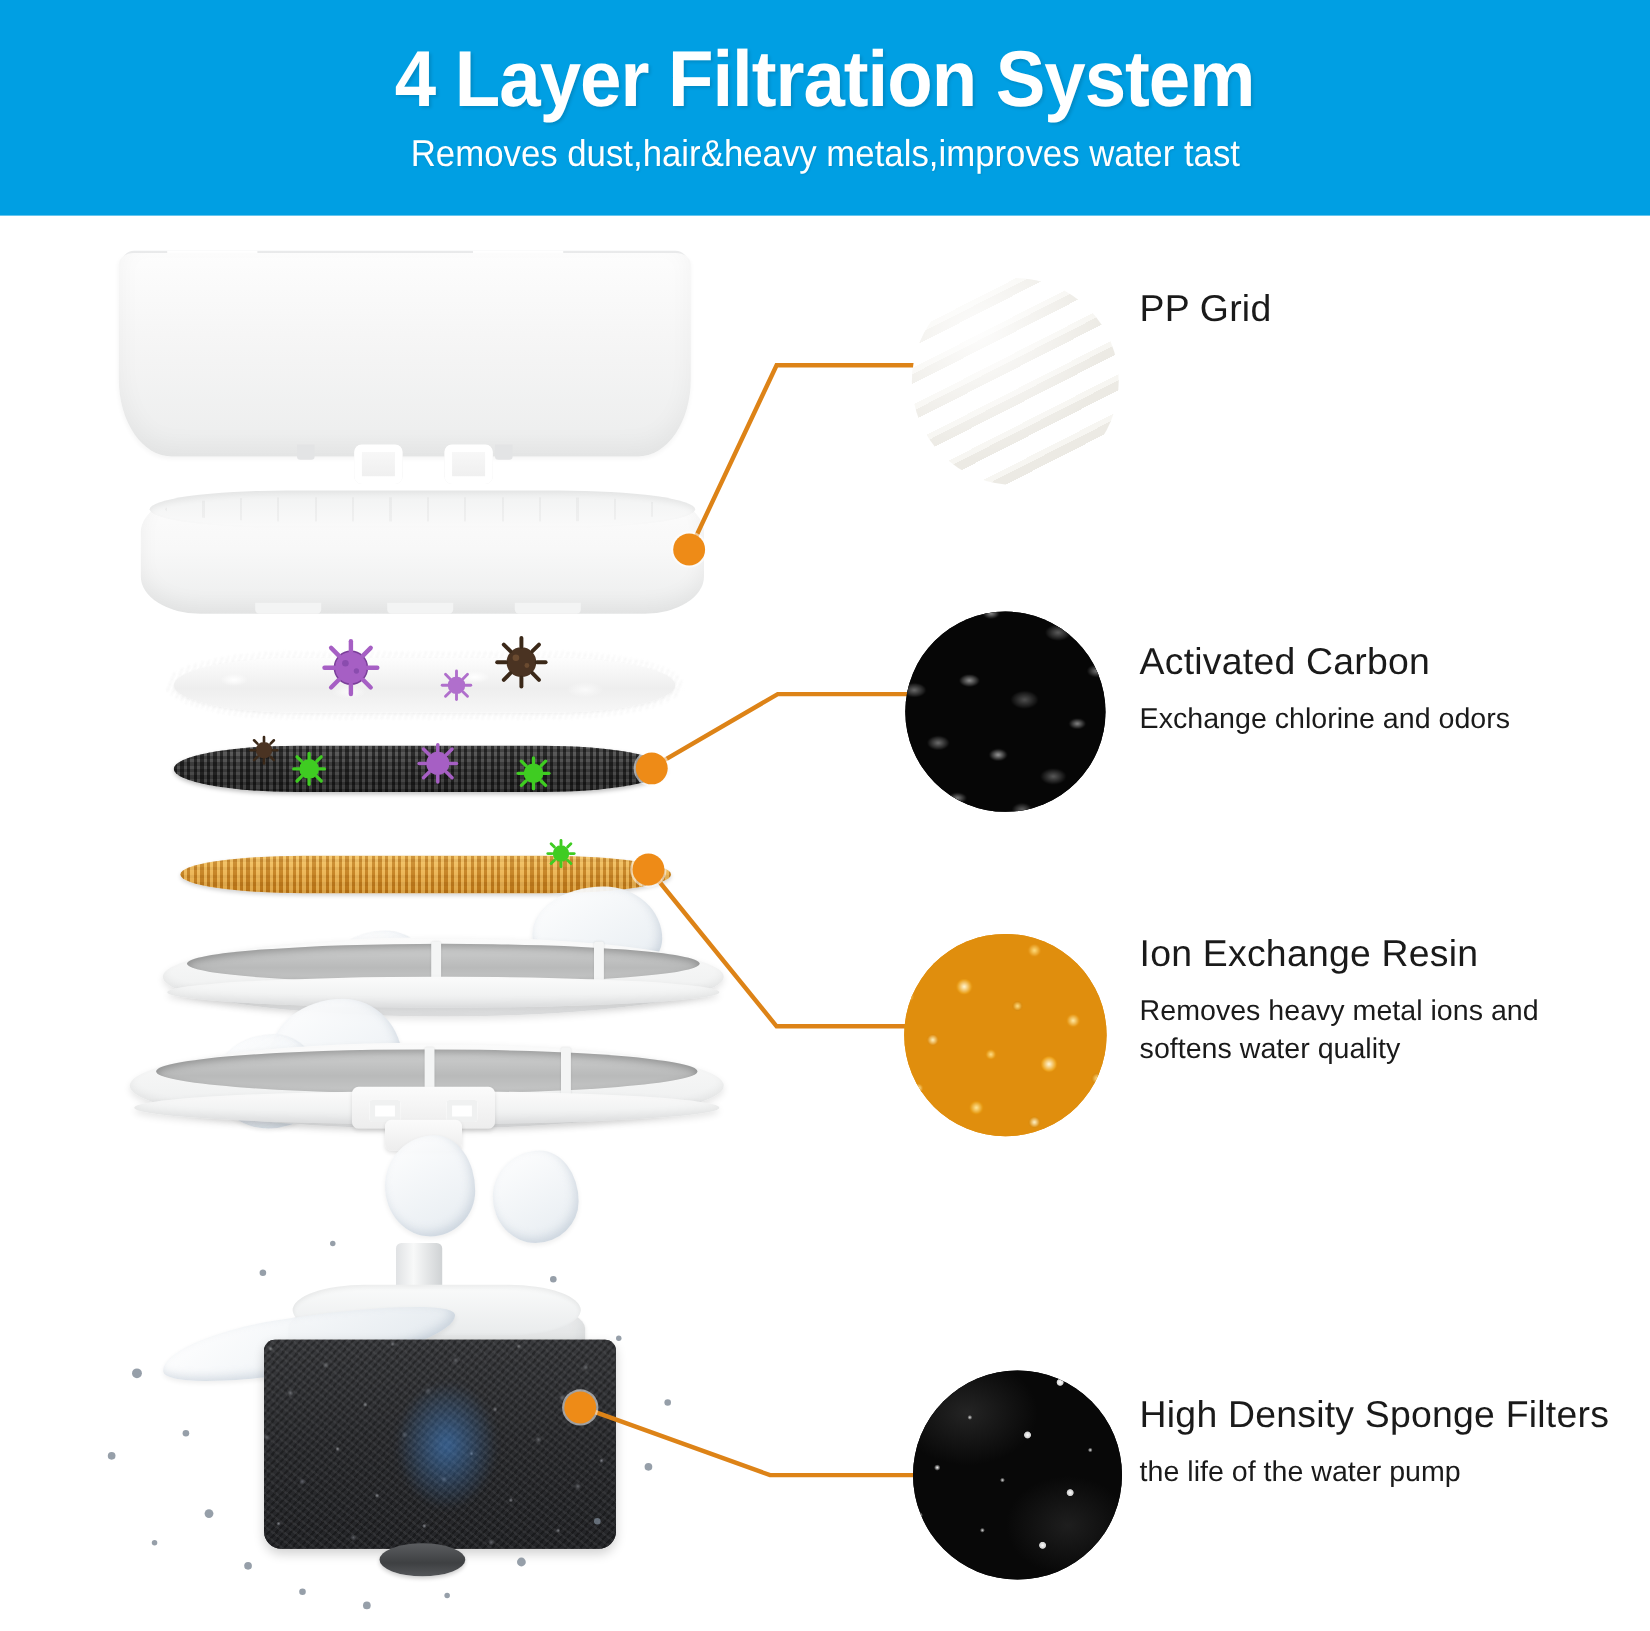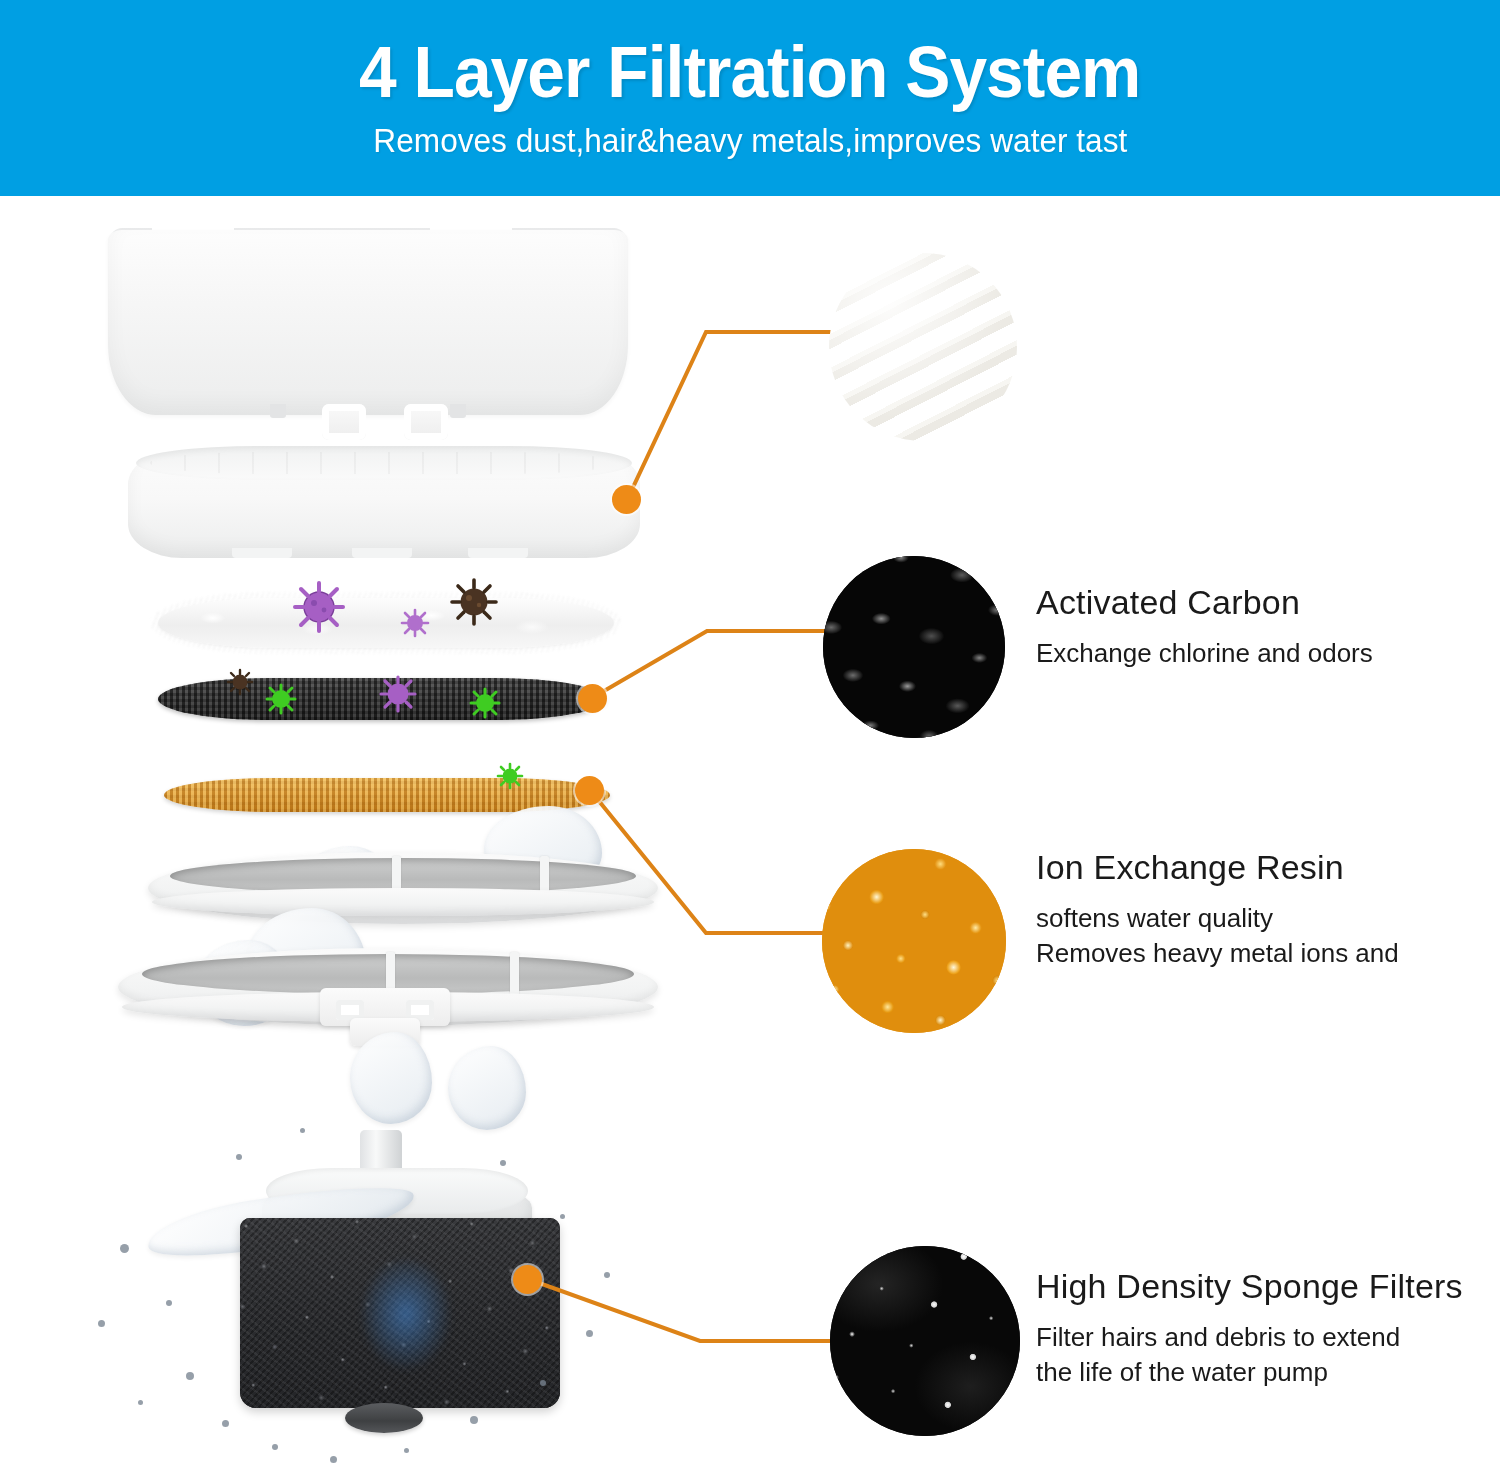--- a/index.html
+++ b/index.html
@@ -632,34 +632,34 @@
 <div class="swatch tex-carbon" style="left:823px;top:556px;width:182px;height:182px;"></div>
 <div class="swatch tex-resin" style="left:822px;top:849px;width:184px;height:184px;"></div>
 <div class="swatch tex-sponge" style="left:830px;top:1246px;width:190px;height:190px;"></div>
 
 <div class="dot" style="left:612px;top:485px;width:29px;height:29px;"></div>
 <div class="dot" style="left:578px;top:684px;width:29px;height:29px;"></div>
 <div class="dot" style="left:575px;top:776px;width:29px;height:29px;"></div>
 <div class="dot" style="left:513px;top:1265px;width:29px;height:29px;"></div>
 
 <div class="callout-text" style="left:1036px;top:262px;">
+  <div class="callout-title">PP Grid</div>
 </div>
 
 <div class="callout-text" style="left:1036px;top:583px;">
   <div class="callout-title">Activated Carbon</div>
   <div class="callout-desc">Exchange chlorine and odors</div>
 </div>
 
 <div class="callout-text" style="left:1036px;top:848px;">
   <div class="callout-title">Ion Exchange Resin</div>
   <div class="callout-desc">
+    <div>Removes heavy metal ions and</div>
     <div>softens water quality</div>
-    <div>Removes heavy metal ions and</div>
   </div>
 </div>
 
 <div class="callout-text" style="left:1036px;top:1267px;">
   <div class="callout-title">High Density Sponge Filters</div>
   <div class="callout-desc">
-    <div>Filter hairs and debris to extend</div>
     <div>the life of the water pump</div>
   </div>
 </div>
 
 </body></html>

